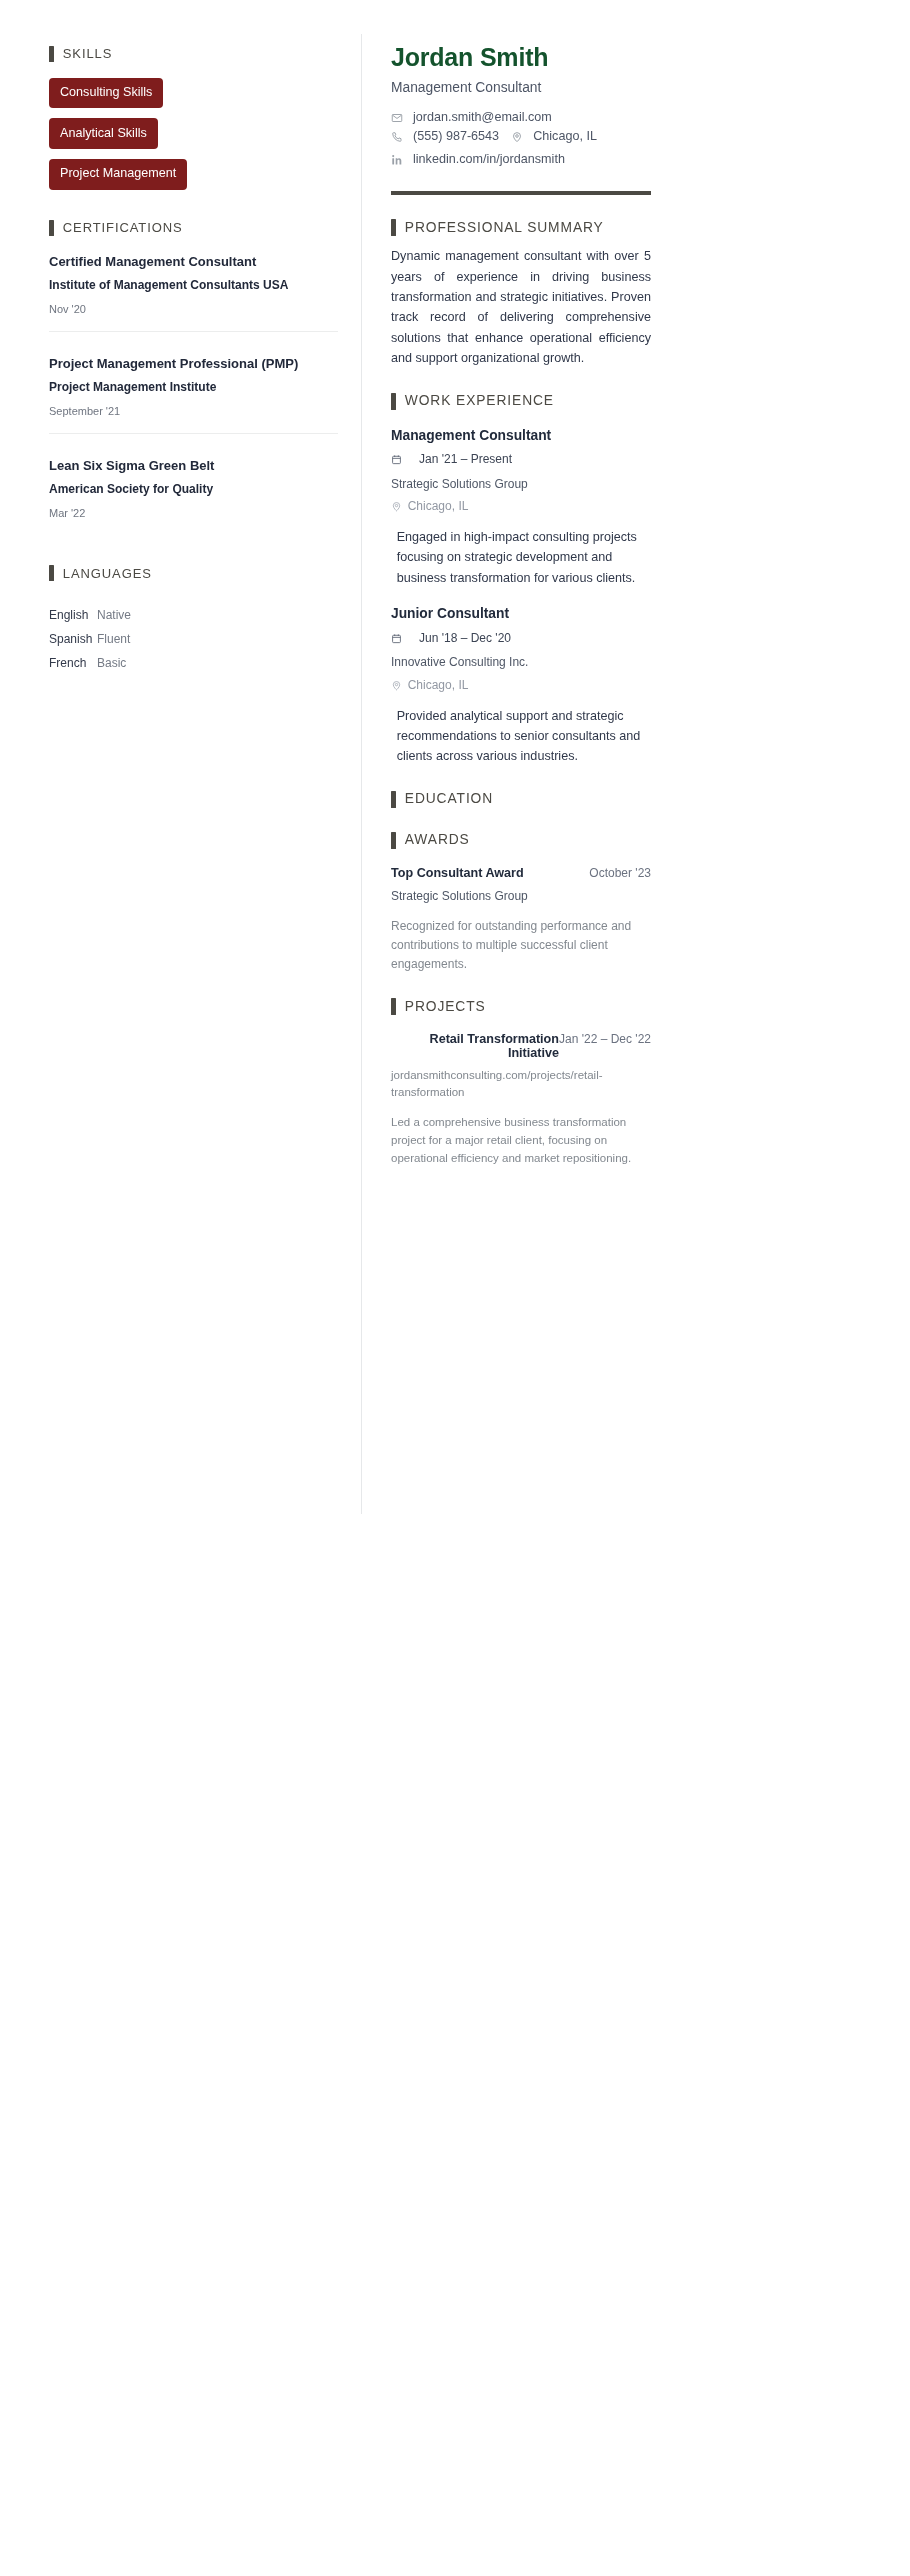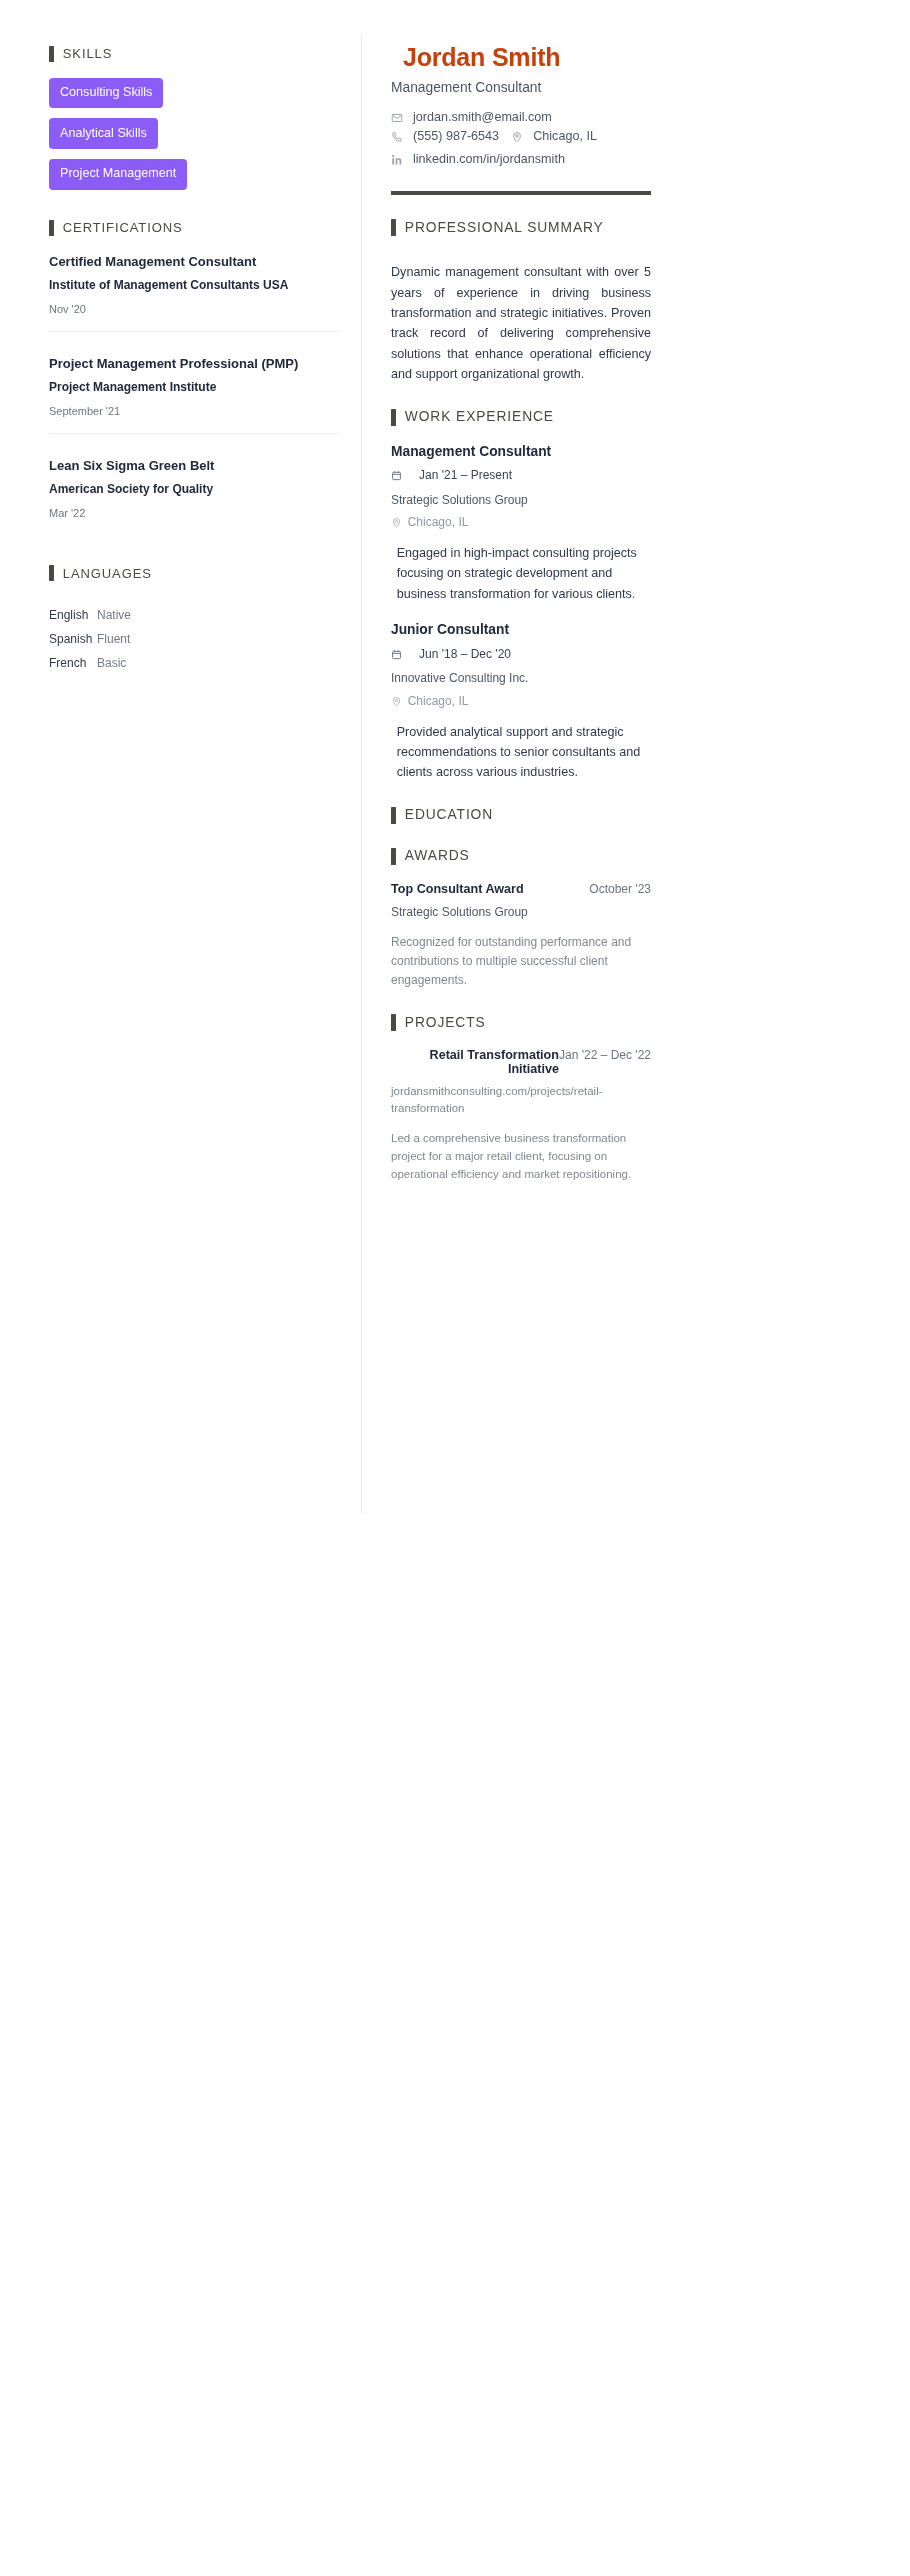--- a/index.html
+++ b/index.html
@@ -26,57 +26,57 @@
   .sec-title {
     font-size:14.3px; letter-spacing:0.9px; font-weight:400;
     color:#4b4943; text-transform:uppercase; line-height:1;
   }
   .sec-head.sidebar-head .sec-bar { height:16px; }
   .sec-head.sidebar-head .sec-title { font-size:13px; }
 
   
   .pill-wrap { margin-top:16px; display:flex; flex-direction:column; align-items:flex-start; gap:9.7px; }
   .pill {
-    background:#8b5cf6; color:#ffffff;
+    background:#7f1d1d; color:#ffffff;
     font-size:12.6px; line-height:1;
     padding:8.6px 11px 9.7px 11px; border-radius:4px;
     white-space:nowrap;
   }
 
   
   .sb-block { margin-top:30px; }
   .cert-list { margin-top:12.6px; }
   .cert-item { padding:4.6px 0 16px 0; }
   .cert-item + .cert-item { border-top:1.1px solid #eceded; padding-top:23px; }
   .cert-name { font-size:13px; font-weight:bold; color:#22293a; line-height:1.32; }
   .cert-issuer { font-size:12px; font-weight:bold; color:#22293a; line-height:1.32; margin-top:8px; }
   .cert-date { font-size:11px; color:#6f7580; margin-top:9.2px; }
 
   .lang-list { margin-top:22px; }
   .lang-row { display:flex; font-size:12px; line-height:2.0; }
   .lang-name { width:48px; color:#32394a; flex:0 0 48px; }
   .lang-level { color:#747a85; }
 
   
-  .name { font-size:25px; font-weight:bold; color:#c2410c; letter-spacing:-0.2px; line-height:1.1;margin-left:12px; }
+  .name { font-size:25px; font-weight:bold; color:#14532d; letter-spacing:-0.2px; line-height:1.1; }
   .role { font-size:13.8px; color:#4d5565; margin-top:8px; line-height:1.2; }
   .contact-rows { margin-top:15px; }
   .contact-line { display:flex; align-items:center; flex-wrap:wrap; gap:5.2px; }
   .contact-line + .contact-line { margin-top:9.2px; }
   .citem { display:flex; align-items:center; gap:10px; margin-right:6.9px; }
   .citem .txt { font-size:12.6px; color:#4d5565; line-height:1.1; }
   .ic { flex:0 0 auto; display:block; }
   .hr-thick { height:4px; background:#4b4943; margin:24px 0 0 0; }
 
   
   .m-sec { margin-top:24px; }
   .m-sec .sec-bar { height:17px; }
   .m-sec .sec-title { font-size:13.8px; }
   .summary {
-    margin-top:26px; font-size:12.6px; line-height:1.62;
+    margin-top:10px; font-size:12.6px; line-height:1.62;
     color:#30384a; text-align:justify; max-width:490px;
   }
 
   .entry { margin-top:17px; }
   .entry-title { font-size:13.8px; font-weight:bold; color:#222b3c; line-height:1.25; }
   .meta-row { display:flex; align-items:center; gap:17px; margin-top:9.2px; }
   .meta-row .txt { font-size:12px; color:#3c4454; line-height:1.1; }
   .org { font-size:12px; color:#4f5766; margin-top:10.3px; line-height:1.2; }
   .loc-row { display:flex; align-items:center; gap:5.7px; margin-top:9.2px; }
   .loc-row .txt { font-size:12px; color:#9298a3; line-height:1.1; }

